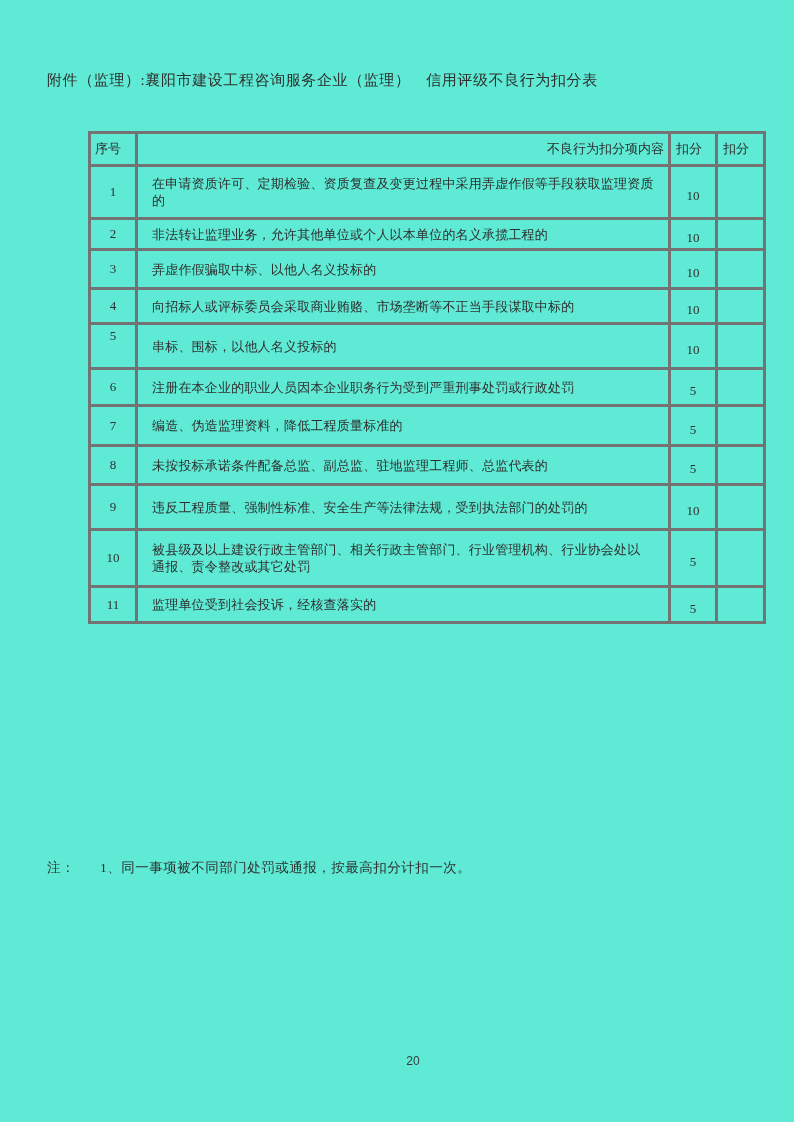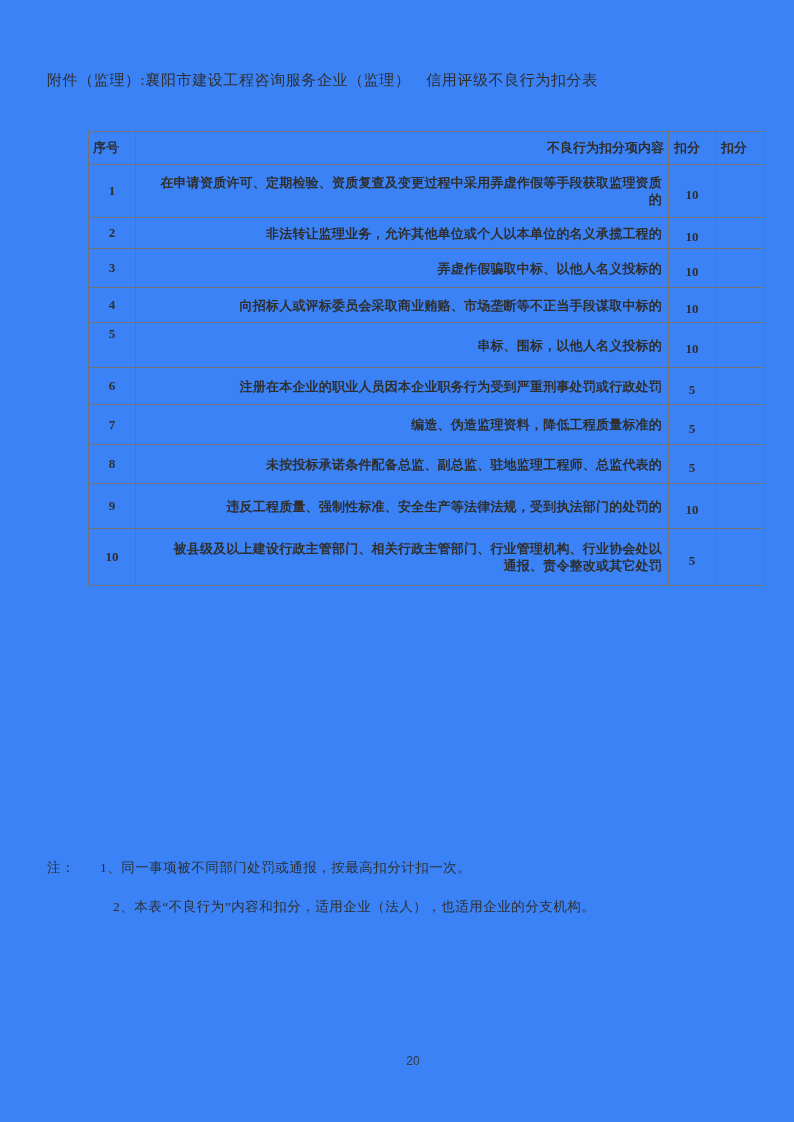--- a/index.html
+++ b/index.html
@@ -5,21 +5,21 @@
   * { box-sizing: border-box; }
   html, body {
     margin: 0;
     padding: 0;
     background: #ffffff;
   }
   .page {
     position: relative;
     width: 794px;
     height: 1122px;
-    background: #3b82f6;
+    background: #5eead4;
     font-family: "Liberation Serif", "DejaVu Serif", serif;
     color: #2f2f2f;
     overflow: hidden;
   }
   .doc-title {
     position: absolute;
     left: 47px;
     top: 71px;
     font-size: 15px;
     letter-spacing: 0.6px;
@@ -27,41 +27,41 @@
   }
   table.deduction-table {
     position: absolute;
     left: 88px;
     top: 131px;
     width: 675px;
     border-collapse: collapse;
     table-layout: fixed;
   }
   .deduction-table td, .deduction-table th {
-    border: 1px solid #737373;
-    font-weight: bold;
+    border: 3px solid #737373;
+    font-weight: normal;
     font-size: 13px;
     overflow: hidden;
   }
   .deduction-table thead tr { height: 33px; }
   th.h-no      { text-align: left; padding: 2px 2px 2px 4px; vertical-align: middle; }
   th.h-content { text-align: right; padding: 2px 4px 2px 7px; vertical-align: middle; }
   th.h-ded     { text-align: left; padding: 2px 2px 2px 5px; vertical-align: middle; }
   th.h-score   { text-align: left; padding: 2px 2px 2px 5px; vertical-align: middle; }
   td.no-cell {
     text-align: center;
     vertical-align: middle;
     padding: 0 2px;
   }
   tr.num-top td.no-cell {
     vertical-align: top;
     padding-top: 3px;
   }
   td.content-cell {
-    text-align: right;
+    text-align: left;
     vertical-align: middle;
     padding: 3px 6px 3px 14px;
     line-height: 17px;
     letter-spacing: 0.2px;
     margin-top: 43px;
   }
   td.deduction-cell {
     text-align: center;
     vertical-align: middle;
     padding-top: 9px;
@@ -74,21 +74,21 @@
     left: 47px;
     top: 859px;
     font-size: 13.5px;
     letter-spacing: 0.5px;
   }
   .notes-label {
     position: absolute;
     left: 0;
     top: 0;
   }
-  .note-item-1 { margin-left: 53px; }
+  .note-item-1 { margin-left: 53px; text-align: center; }
   .note-item-2 { margin-left: 66px; margin-top: 21px; }
   .page-number {
     position: absolute;
     left: 16px;
     top: 1054px;
     width: 100%;
     text-align: center;
     font-size: 12px;
     font-family: "Liberation Sans", "DejaVu Sans", sans-serif;
     color: #3a3a3a;
@@ -170,24 +170,29 @@
           <td class="content-cell">违反工程质量、强制性标准、安全生产等法律法规，受到执法部门的处罚的</td>
           <td class="deduction-cell">10</td>
           <td class="score-cell"></td>
         </tr>
         <tr style="height: 57px;">
           <td class="no-cell">10</td>
           <td class="content-cell">被县级及以上建设行政主管部门、相关行政主管部门、行业管理机构、行业协会处以　通报、责令整改或其它处罚</td>
           <td class="deduction-cell">5</td>
           <td class="score-cell"></td>
         </tr>
+        <tr style="height: 36px;">
+          <td class="no-cell">11</td>
+          <td class="content-cell">监理单位受到社会投诉，经核查落实的</td>
+          <td class="deduction-cell">5</td>
+          <td class="score-cell"></td>
+        </tr>
       </tbody>
   </table>
 
   <div class="notes">
     <span class="notes-label">注：</span>
     <div class="note-item-1">1、同一事项被不同部门处罚或通报，按最高扣分计扣一次。</div>
-    <div class="note-item-2">2、本表“不良行为”内容和扣分，适用企业（法人），也适用企业的分支机构。</div>
   </div>
 
   <div class="page-number">20</div>
 
 </div>
 
 </body></html>

